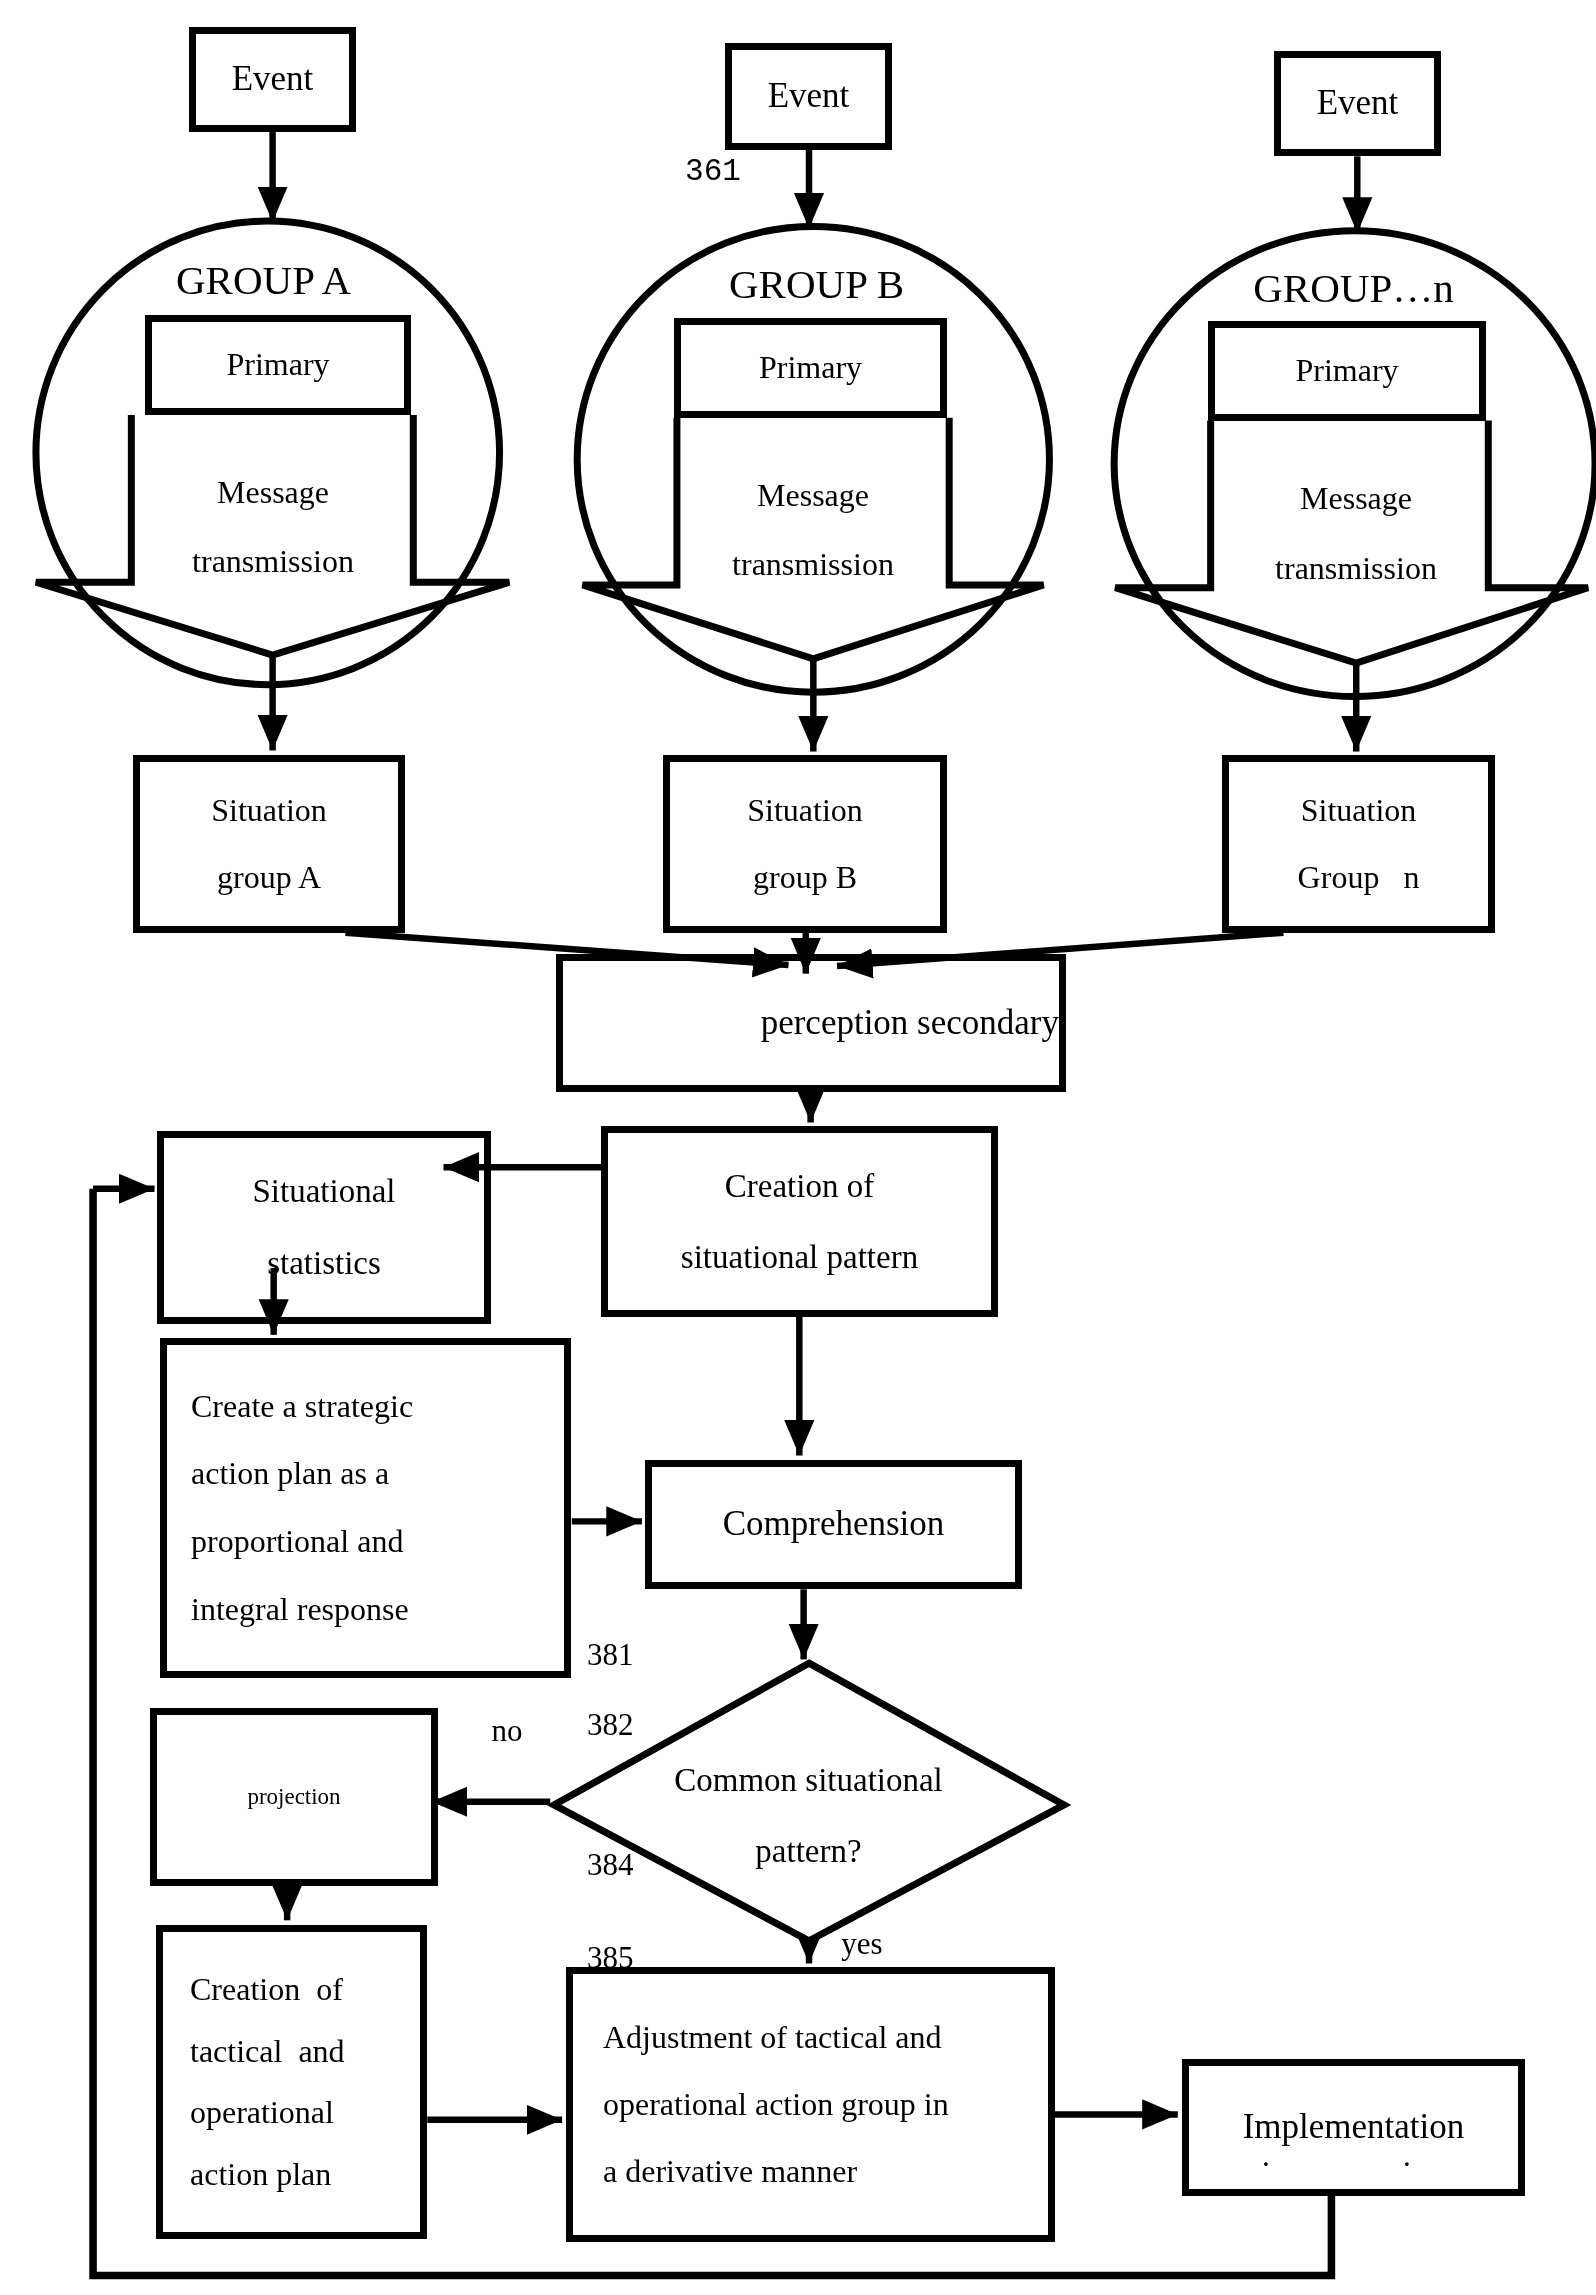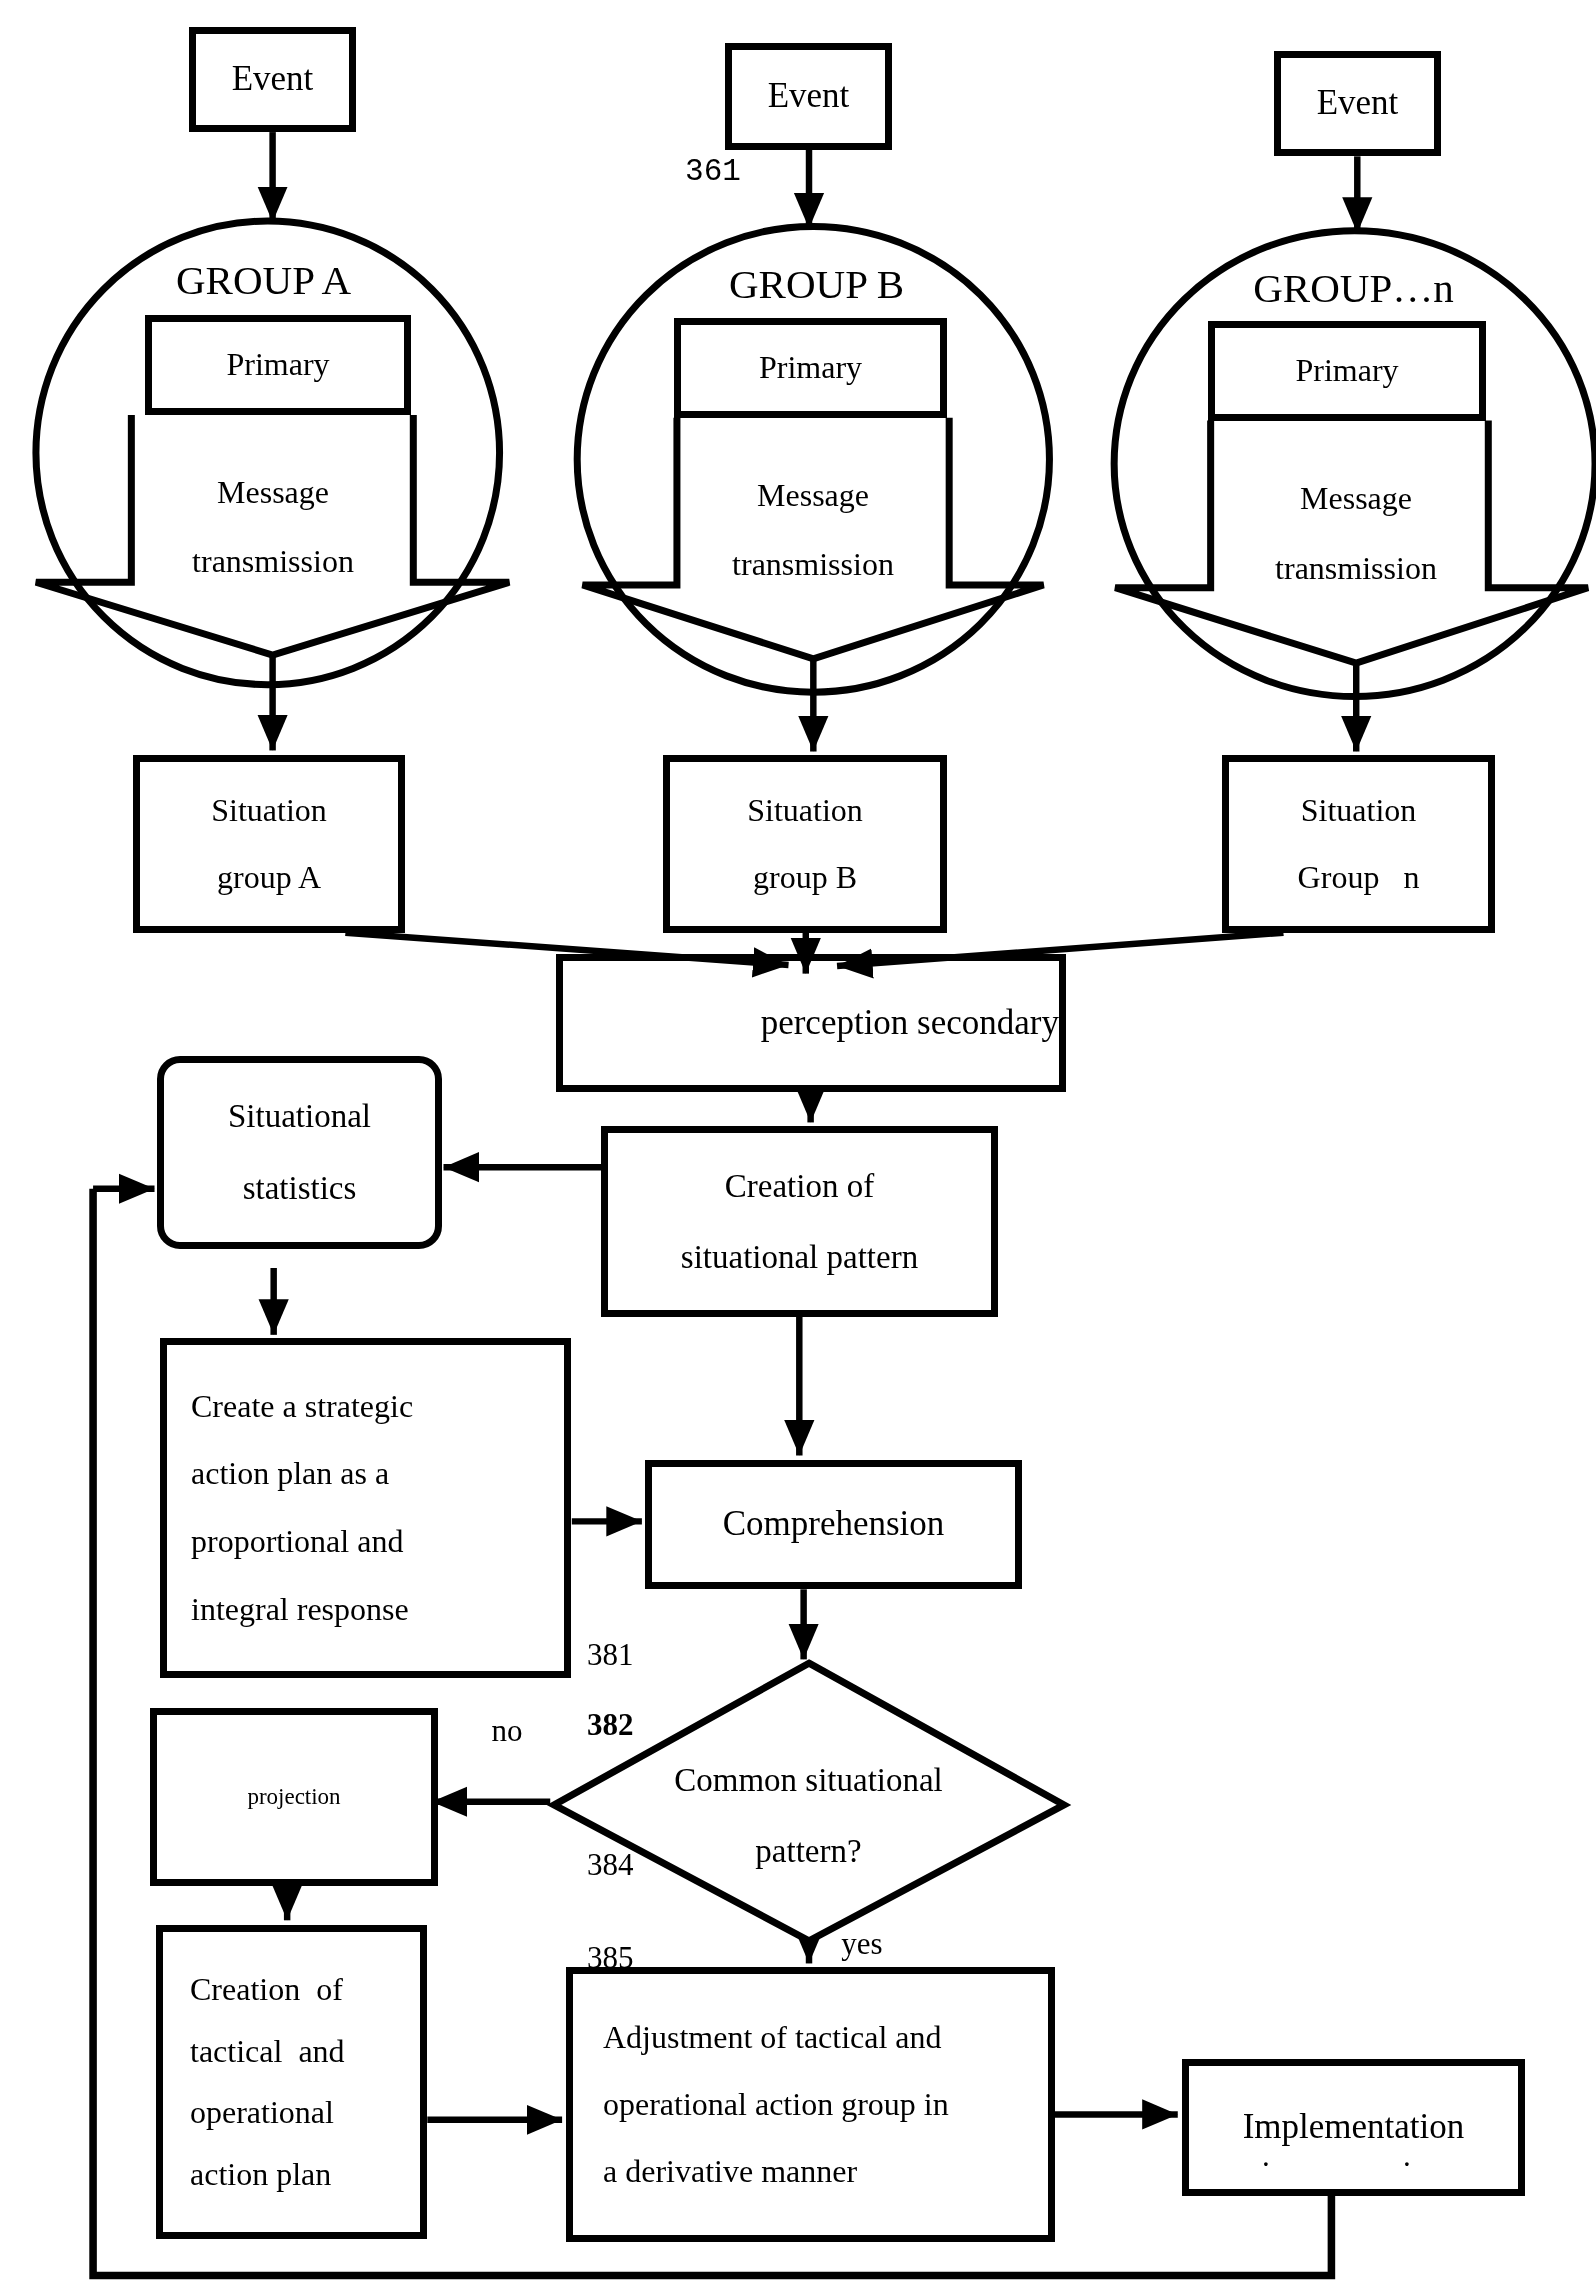--- a/index.html
+++ b/index.html
@@ -60,21 +60,21 @@
     <path d="M532,3498 L532,3562" stroke="#000" stroke-width="12" marker-end="url(#ah)"></path>
     <path d="M1500,3600 L1500,3642" stroke="#000" stroke-width="12" marker-end="url(#ah)"></path>
     <path d="M792,3932 L1042,3932" stroke="#000" stroke-width="12" marker-end="url(#ah)"></path>
     <path d="M1950,3922 L2184,3922" stroke="#000" stroke-width="12" marker-end="url(#ah)"></path>
 
     <path d="M2469,4072 L2469,4221 L172,4221 L172,2205" fill="none" stroke="#000" stroke-width="14"></path>
     <path d="M172,2205 L286,2205" stroke="#000" stroke-width="12" marker-end="url(#ah)"></path>
   </svg>
 
   <div class="num" style="left:587px;top:1636px;">381</div>
-  <div class="num" style="left:587px;top:1706px;font-weight:bold;">382</div>
+  <div class="num" style="left:587px;top:1706px;">382</div>
   <div class="num" style="left:587px;top:1776px;">383</div>
   <div class="num" style="left:587px;top:1846px;">384</div>
   <div class="num" style="left:587px;top:1923px;margin-top:16px;">385</div>
 
   <svg class="lyr z4" viewBox="0 0 2961 4257">
     <polygon points="1500,3085 1973,3348 1500,3600 1027,3348" fill="#ffffff" stroke="#000" stroke-width="13"></polygon>
   </svg>
   <div class="label" style="left:566px;top:1761px;width:485px;height:38px;font-size:33px;">
     <span class="line">Common situational</span>
   </div>
@@ -147,21 +147,21 @@
 
   <div class="box" style="left:556px;top:954px;width:510px;height:138px;font-size:35px;align-items:flex-end;">
     <span class="line">perception secondary</span>
   </div>
 
   <div class="box" style="left:601px;top:1126px;width:397px;height:191px;font-size:33px;">
     <span class="line">Creation of</span>
     <span class="line">situational pattern</span>
   </div>
 
-  <div class="box" style="left:157px;top:1056px;width:285px;height:193px;font-size:33px;border-radius:23px;">
+  <div class="box" style="left:157px;top:1131px;width:334px;height:193px;font-size:33px;">
     <span class="line">Situational</span>
     <span class="line">statistics</span>
   </div>
 
   <div class="box left-align" style="left:160px;top:1338px;width:411px;height:340px;font-size:32px;padding:10.8px 24px;">
     <span class="line">Create a strategic</span>
     <span class="line">action plan as a</span>
     <span class="line">proportional and</span>
     <span class="line">integral response</span>
   </div>

